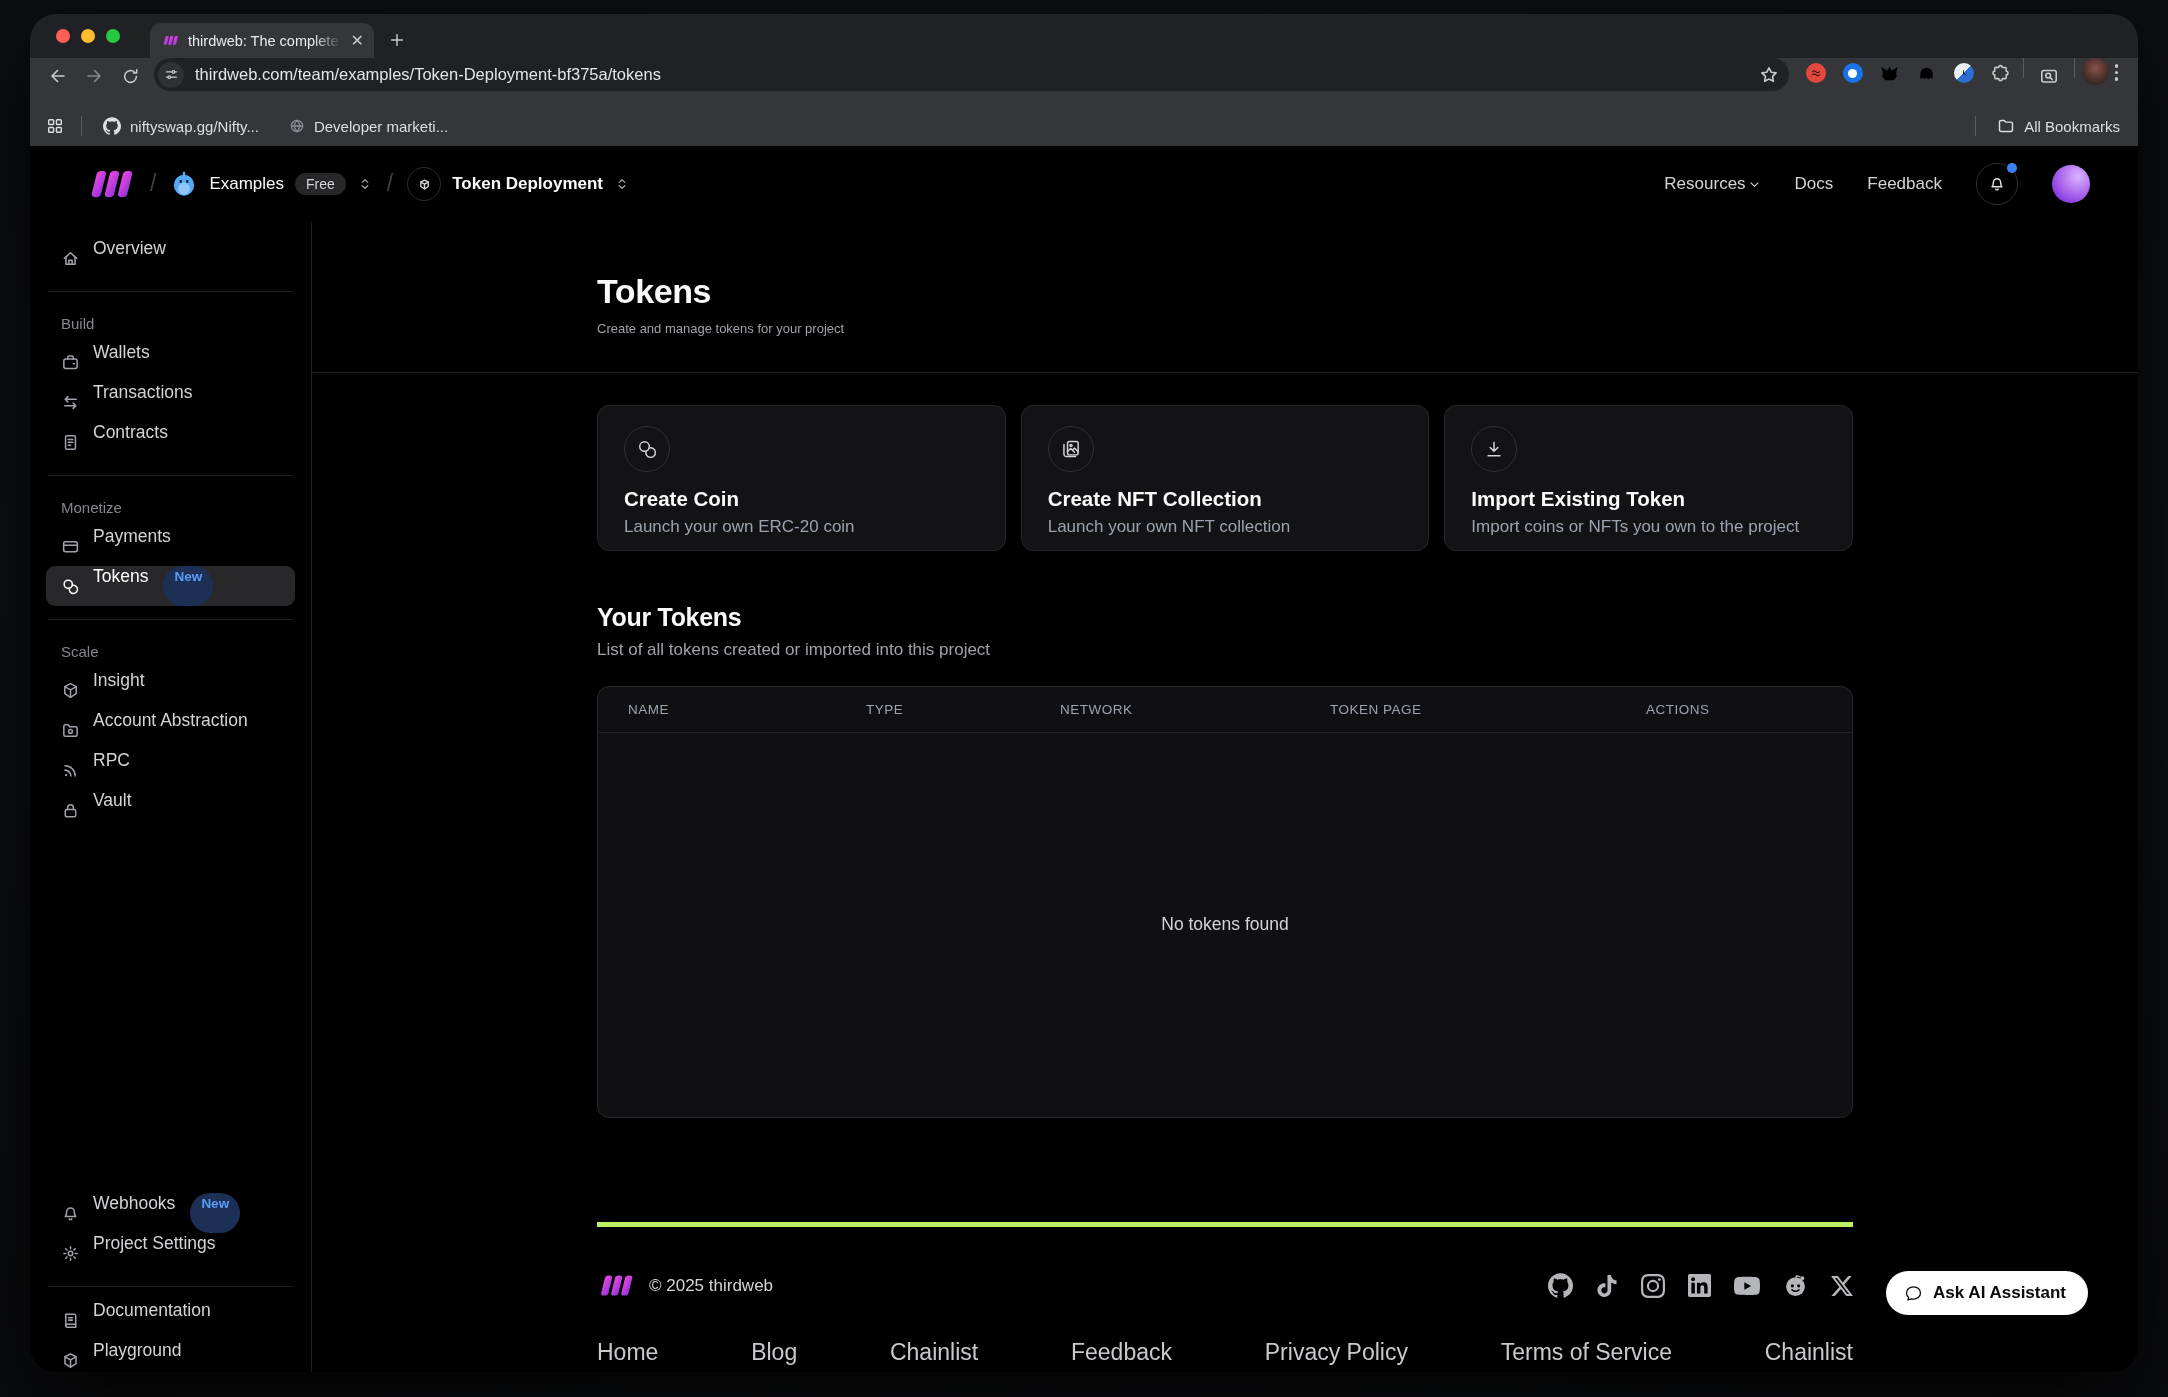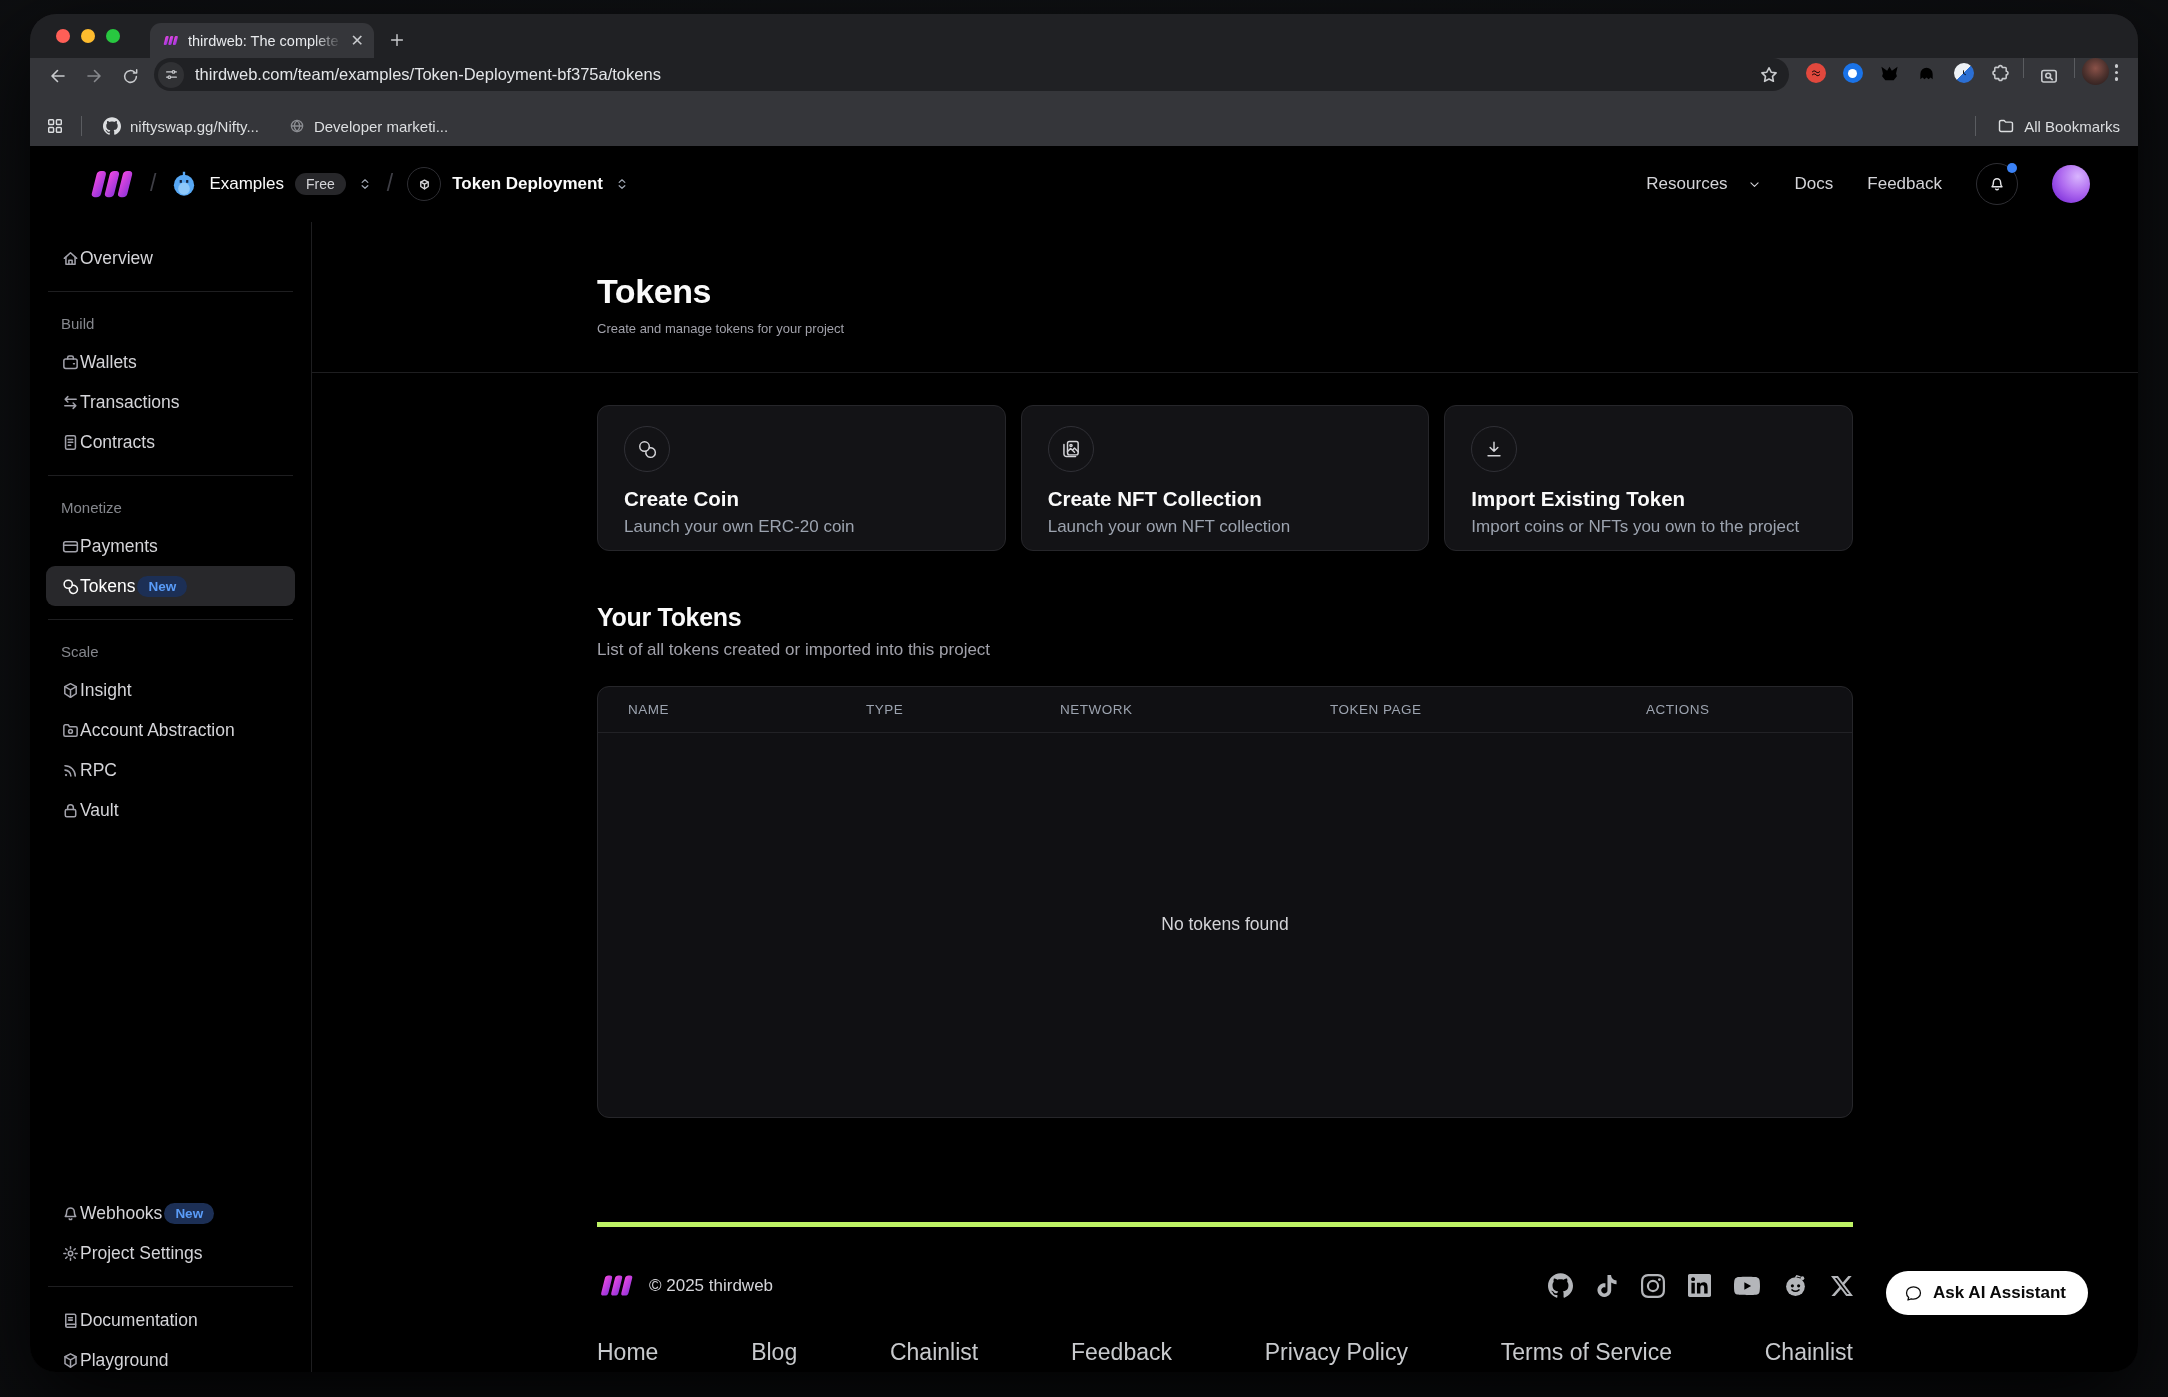--- a/index.html
+++ b/index.html
@@ -60,29 +60,29 @@
   .appnav { height:76px; display:flex; align-items:center; padding:0 48px 0 56px; gap:14px; }
   .slash { color:#3f3f46; font-size:23px; font-weight:300; transform:translateY(-1px); }
   .teamblock, .projblock { display:flex; align-items:center; gap:11px; }
   .teamname { font-size:17px; color:#fafafa; }
   .projname { font-size:17px; font-weight:700; color:#fafafa; }
   .badge-free { background:#27272a; color:#d4d4d8; font-size:14px; padding:3px 11px; border-radius:999px; }
   .chev-ud { color:#9ca3af; background:none; border:none; display:flex; }
   .pxavatar { width:28px; height:28px; }
   .projicon { width:34px; height:34px; border-radius:50%; border:1px solid #2e2e33; color:#d4d4d8; }
   .navright { margin-left:auto; display:flex; align-items:center; gap:34px; }
-  .navlink { color:#d4d4d8; font-size:17px; background:none; border:none; display:flex; align-items:center; gap:20px; }
+  .navlink { color:#d4d4d8; font-size:17px; background:none; border:none; display:flex; align-items:center; gap:2px; }
   .bellbtn { width:42px; height:42px; border-radius:50%; border:1px solid #2e2e33; background:none; color:#e4e4e7; position:relative; display:flex; align-items:center; justify-content:center; }
   .belldot { position:absolute; top:-1px; right:0px; width:10px; height:10px; border-radius:50%; background:#3b82f6; }
   .useravatar { width:38px; height:38px; border-radius:50%; border:none; background:radial-gradient(circle at 68% 30%, #d8b4fe 0%, #b06cf0 45%, #8b3fe0 75%, #6d28c9 100%); }
 
   
   .app-body { display:flex; height:1177px; border-bottom:1px solid #1e1e20; }
   .sidebar { width:282px; border-right:1px solid #1e1e20; padding:16px 16px 18px; display:flex; flex-direction:column; }
-  .sitem { display:flex; align-items:center; height:40px; padding:0 15px; border-radius:9px; color:#d4d4d8; font-size:17.5px; text-decoration:none; }
+  .sitem { display:flex; gap:13px; height:40px; padding:0 15px; border-radius:9px; color:#d4d4d8; font-size:17.5px; text-decoration:none; }
   .sitem .icon { color:#a1a1aa; }
   .sitem.active { background:#28282b; color:#fff; }
   .sitem.active .icon { color:#fafafa; }
   .sdiv { height:1px; background:#1e1e20; margin:13px 2px; }
   .slabel { font-size:15px; color:#85878d; margin:10px 15px 10px; }
   .badge-new { background:#1c2f55; color:#5a9cf8; font-size:13.5px; font-weight:600; padding:3px 11px; border-radius:999px; margin-left:2px; }
   .sgrow { flex:1; }
 
   .main { flex:1; display:flex; flex-direction:column; min-width:0; }
   .container { width:1256px; margin:0 auto; }

